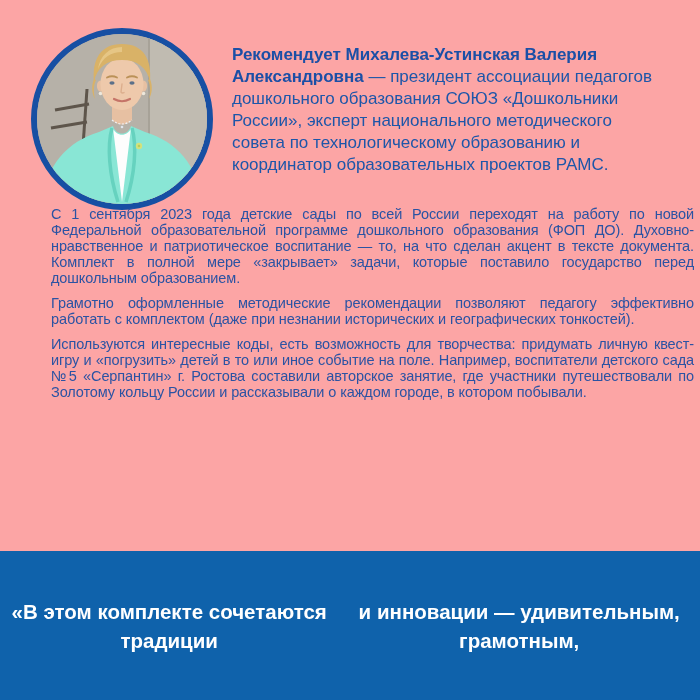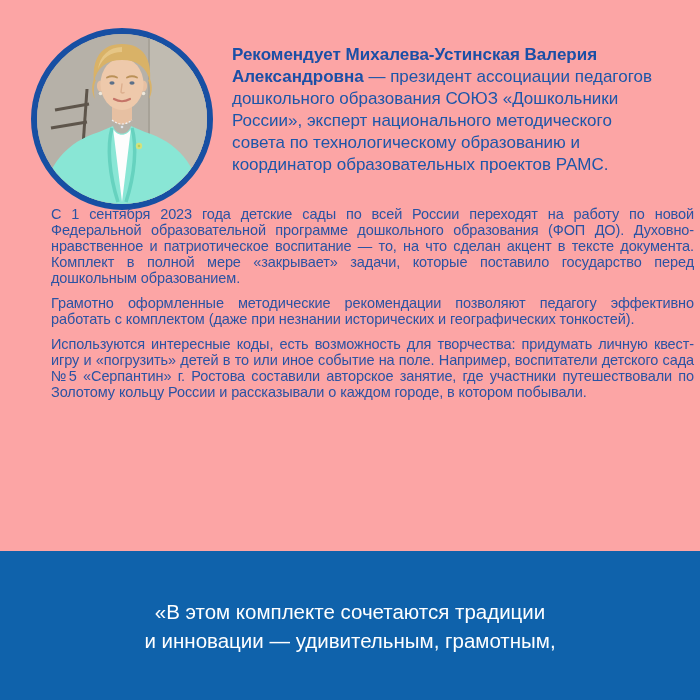--- a/index.html
+++ b/index.html
@@ -31,22 +31,22 @@
     position:absolute;left:29px;top:206px;width:643px;
     font-size:14.5px;line-height:16px;color:#2b53a3;
     text-align:justify;letter-spacing:-0.1px;margin-left:22px;
   }
   .review p{margin:0 0 9px 0;}
 
   
   .banner{
     position:absolute;left:0;top:551px;width:700px;height:149px;
     background:#0f62ab;color:#ffffff;
-    display:flex;flex-direction:column;justify-content:center;align-items:center;
-    text-align:center;font-size:20.5px;line-height:29px;font-weight:400;
+    display:flex;flex-direction:row;justify-content:center;align-items:center;
+    text-align:center;font-size:20.5px;line-height:29px;font-weight:700;
   }
 </style>
 </head>
 <body>
 
 <div class="card">
 
   <div class="photo">
     <svg viewBox="0 0 170 170" aria-hidden="true">
 

